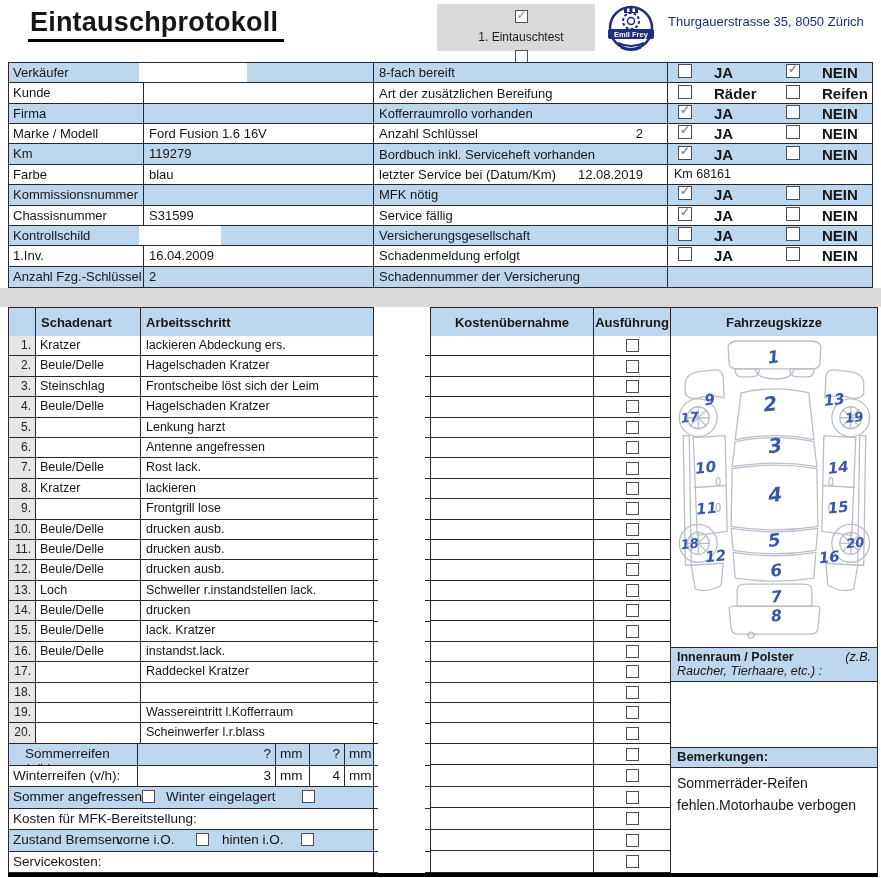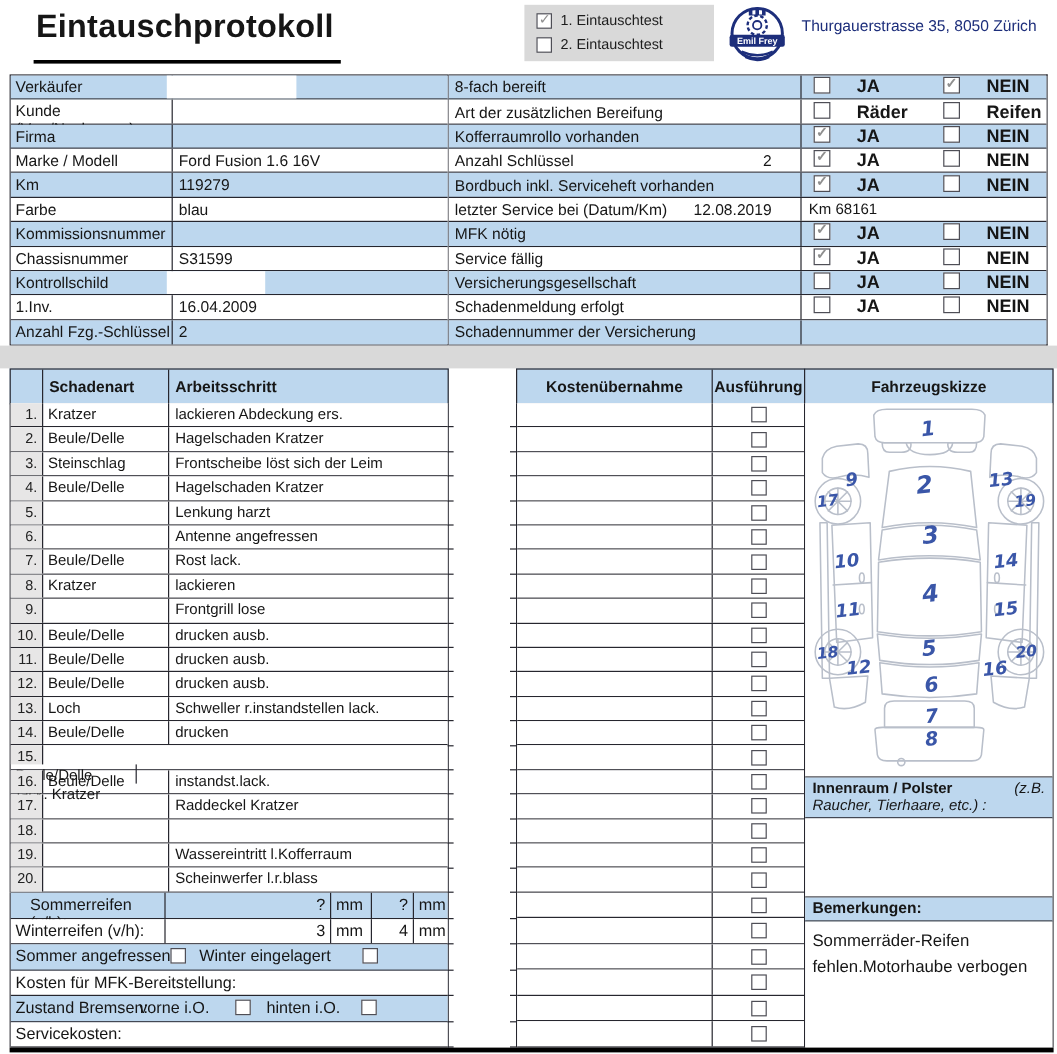--- a/index.html
+++ b/index.html
@@ -5,23 +5,23 @@
   * { box-sizing: border-box; margin: 0; padding: 0; }
   html,body { width:881px; height:878px; }
   body {
     font-family: "Liberation Sans", sans-serif;
     background:#ffffff; color:#161616; position:relative;
   }
   #page { position:relative; width:881px; height:878px; overflow:hidden; background:#fff; }
 
   
   #title { position:absolute; left:28px; top:7px; font-size:27px; font-weight:bold;
-           border-bottom:3px solid #000; padding:0 6px 12px 2px; letter-spacing:.2px; }
+           border-bottom:3px solid #000; padding:0 6px 1px 2px; letter-spacing:.2px; }
   #test-box { position:absolute; left:437px; top:4px; width:158px; height:47px; background:#d9d9d9; }
-  .test-line { display:flex; align-items:center; gap:7px; margin:6px 0 0 10px; font-size:12px; color:#1c1c1c; }
+  .test-line { display:flex; align-items:center; gap:7px; margin:6px 0 0 10px; font-size:12px; color:#1c1c1c;flex-direction:column; }
   #logo { position:absolute; left:603px; top:4px; display:flex; align-items:flex-start; }
   #brand-text { margin-left:9px; margin-top:8px; color:#1d2e7b; }
   #brand-line1 { font-size:17.5px; }
   #brand-line1 b { font-weight:bold; }
   #brand-line2 { font-size:13px; margin-top:2px; }
 
   
   .cb { width:13px; height:13px; background:#fff; border:1px solid #4e4e56; position:relative; flex:none; display:inline-block; }
   .cb.big { width:14px; height:14px; }
   .cb.checked::after { content:"✓"; position:absolute; left:1px; top:-3px; font-size:12px; color:#8f8f8f; }
@@ -401,21 +401,21 @@
       <div class="drow" style="height: 20.4px;">
         <div class="dnum">13.</div>
         <div class="dart">Loch</div>
         <div class="dsch">Schweller r.instandstellen lack.</div>
       </div>
       <div class="drow" style="height: 20.4px;">
         <div class="dnum">14.</div>
         <div class="dart">Beule/Delle</div>
         <div class="dsch">drucken</div>
       </div>
-      <div class="drow" style="height: 20.4px; flex-direction: column;">
+      <div class="drow" style="height: 20.4px;">
         <div class="dnum">15.</div>
         <div class="dart">Beule/Delle</div>
         <div class="dsch">lack. Kratzer</div>
       </div>
       <div class="drow" style="height: 20.4px;">
         <div class="dnum">16.</div>
         <div class="dart">Beule/Delle</div>
         <div class="dsch">instandst.lack.</div>
       </div>
       <div class="drow" style="height: 20.4px;">

